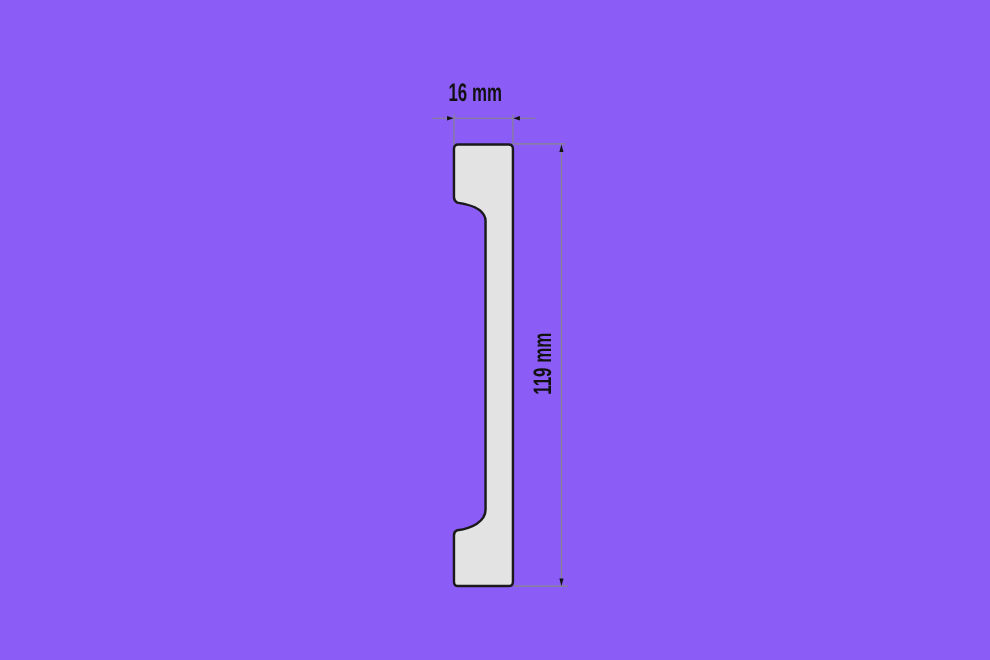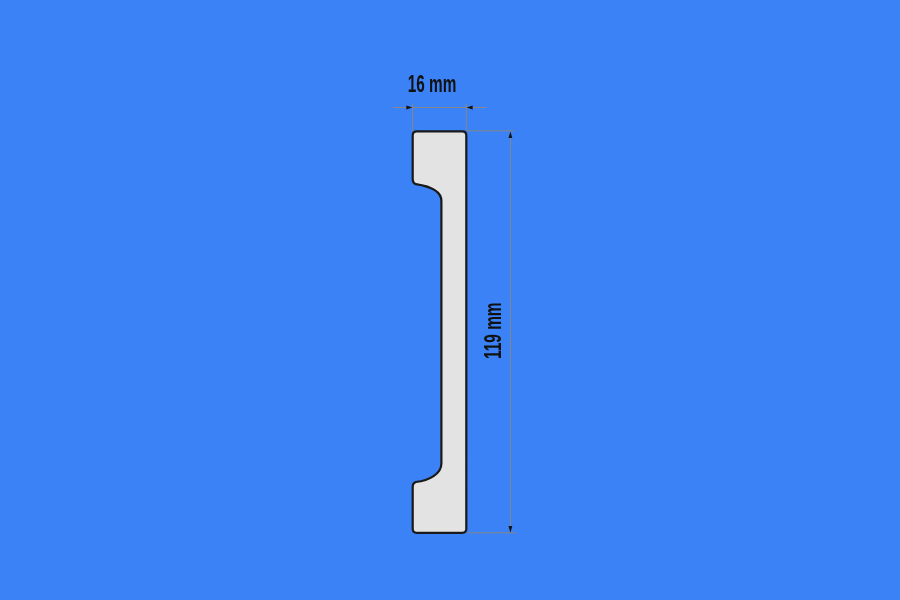--- a/index.html
+++ b/index.html
@@ -1,16 +1,16 @@
 <!DOCTYPE html>
 <html><head>
 <meta charset="utf-8">
 <style>
   html,body{margin:0;padding:0;background:#ffffff;}
-  .stage{position:relative;width:900px;height:600px;background:#3b82f6;overflow:hidden;}
+  .stage{position:relative;width:900px;height:600px;background:#8b5cf6;overflow:hidden;}
   svg{position:absolute;left:0;top:0;}
   text{font-family:"Liberation Sans",sans-serif;font-weight:bold;fill:#111111;}
 </style>
 </head>
 <body>
 
 <div class="stage">
 <svg width="900" height="600" viewBox="0 0 900 600">
 
   <path d="M 416.7 131.4

